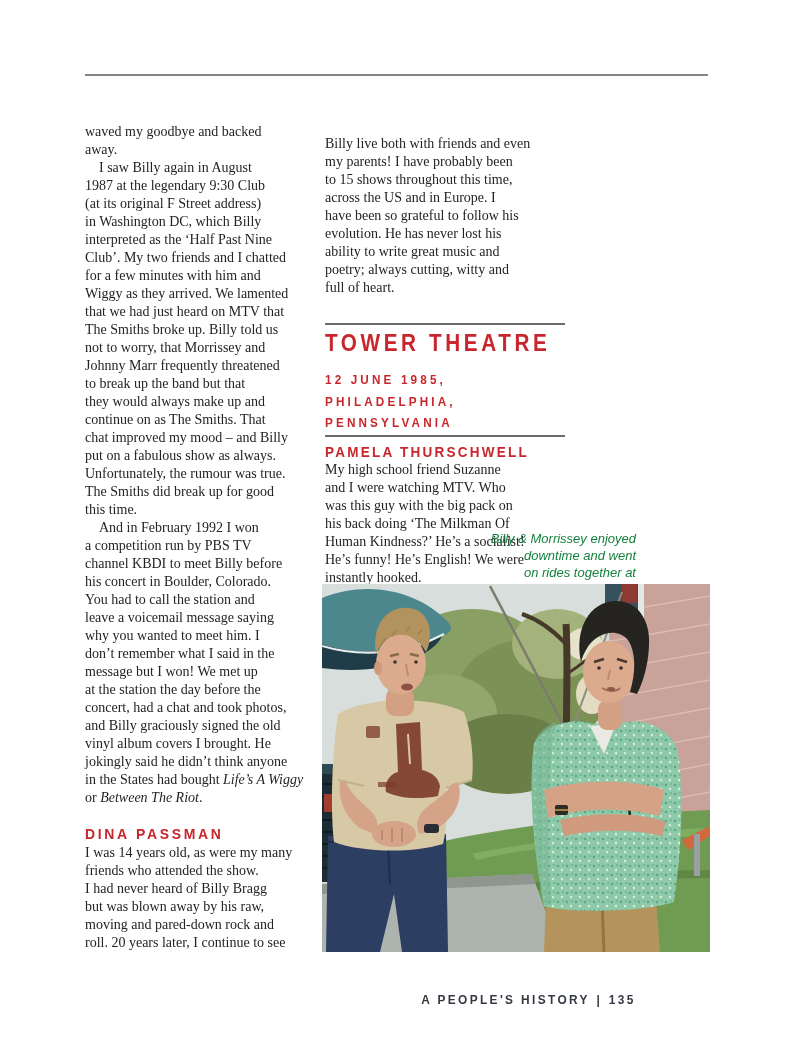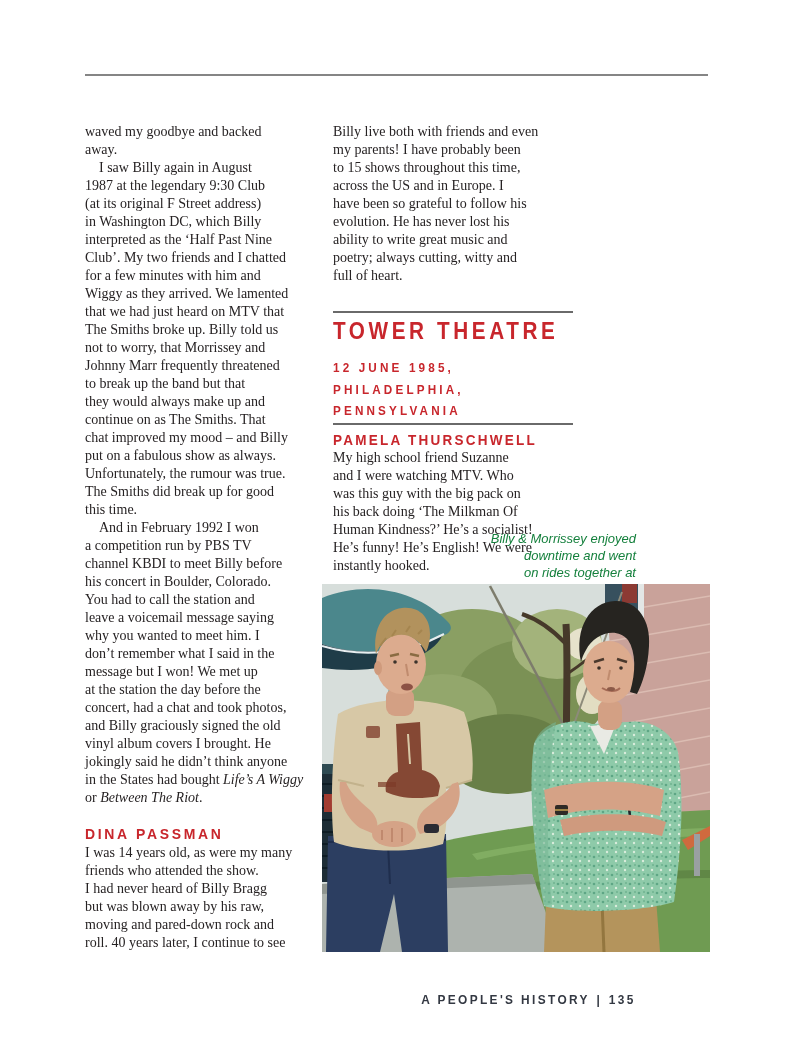--- a/index.html
+++ b/index.html
@@ -1,21 +1,21 @@
 <!DOCTYPE html>
 <html><head>
 <meta charset="utf-8">
 <style>
   html,body{margin:0;padding:0;background:#ffffff;}
   .page{position:relative;width:719px;height:1040px;background:#ffffff;overflow:hidden;
         font-family:"Liberation Serif","DejaVu Serif",serif;color:#262223;}
   .top-rule{position:absolute;left:85px;top:74px;width:623px;height:2px;background:#858585;}
   .col{position:absolute;top:123px;}
   .col-left{left:85px;width:252px;}
-  .col-right{left:333px;width:240px;}
+  .col-right{left:325px;width:240px;margin-top:12px;}
   p.body{margin:0;font-size:14px;line-height:18px;white-space:pre-line;}
   p.indent{text-indent:14px;}
   .red{color:#c8262c;}
   .head{font-family:"Liberation Sans","DejaVu Sans",sans-serif;font-weight:bold;
         transform:scaleX(0.9);transform-origin:left top;white-space:nowrap;}
   .head-small{font-size:15.5px;line-height:20px;letter-spacing:3px;}
   .head-big{font-size:23px;line-height:25px;letter-spacing:4px;margin-top:6px;}
   .head-dates{font-size:13px;line-height:21.5px;letter-spacing:3.5px;margin-top:13px;white-space:pre-line;}
   .h-dina{margin-top:17px;}
   .h-pamela{margin-top:5px;font-size:15px;letter-spacing:2.5px;line-height:19px;}
@@ -79,21 +79,21 @@
 vinyl album covers I brought. He
 jokingly said he didn’t think anyone
 in the States had bought </span><em>Life’s A Wiggy</em><span>
 or </span><em>Between The Riot</em><span>.</span></p>
     <div class="head head-small red h-dina">DINA PASSMAN</div>
     <p class="body mt8">I was 14 years old, as were my many
 friends who attended the show.
 I had never heard of Billy Bragg
 but was blown away by his raw,
 moving and pared-down rock and
-roll. 40 years later, I continue to see</p>
+roll. 20 years later, I continue to see</p>
   </div>
 
   <div class="col col-right">
     <p class="body">Billy live both with friends and even
 my parents! I have probably been
 to 15 shows throughout this time,
 across the US and in Europe. I
 have been so grateful to follow his
 evolution. He has never lost his
 ability to write great music and

